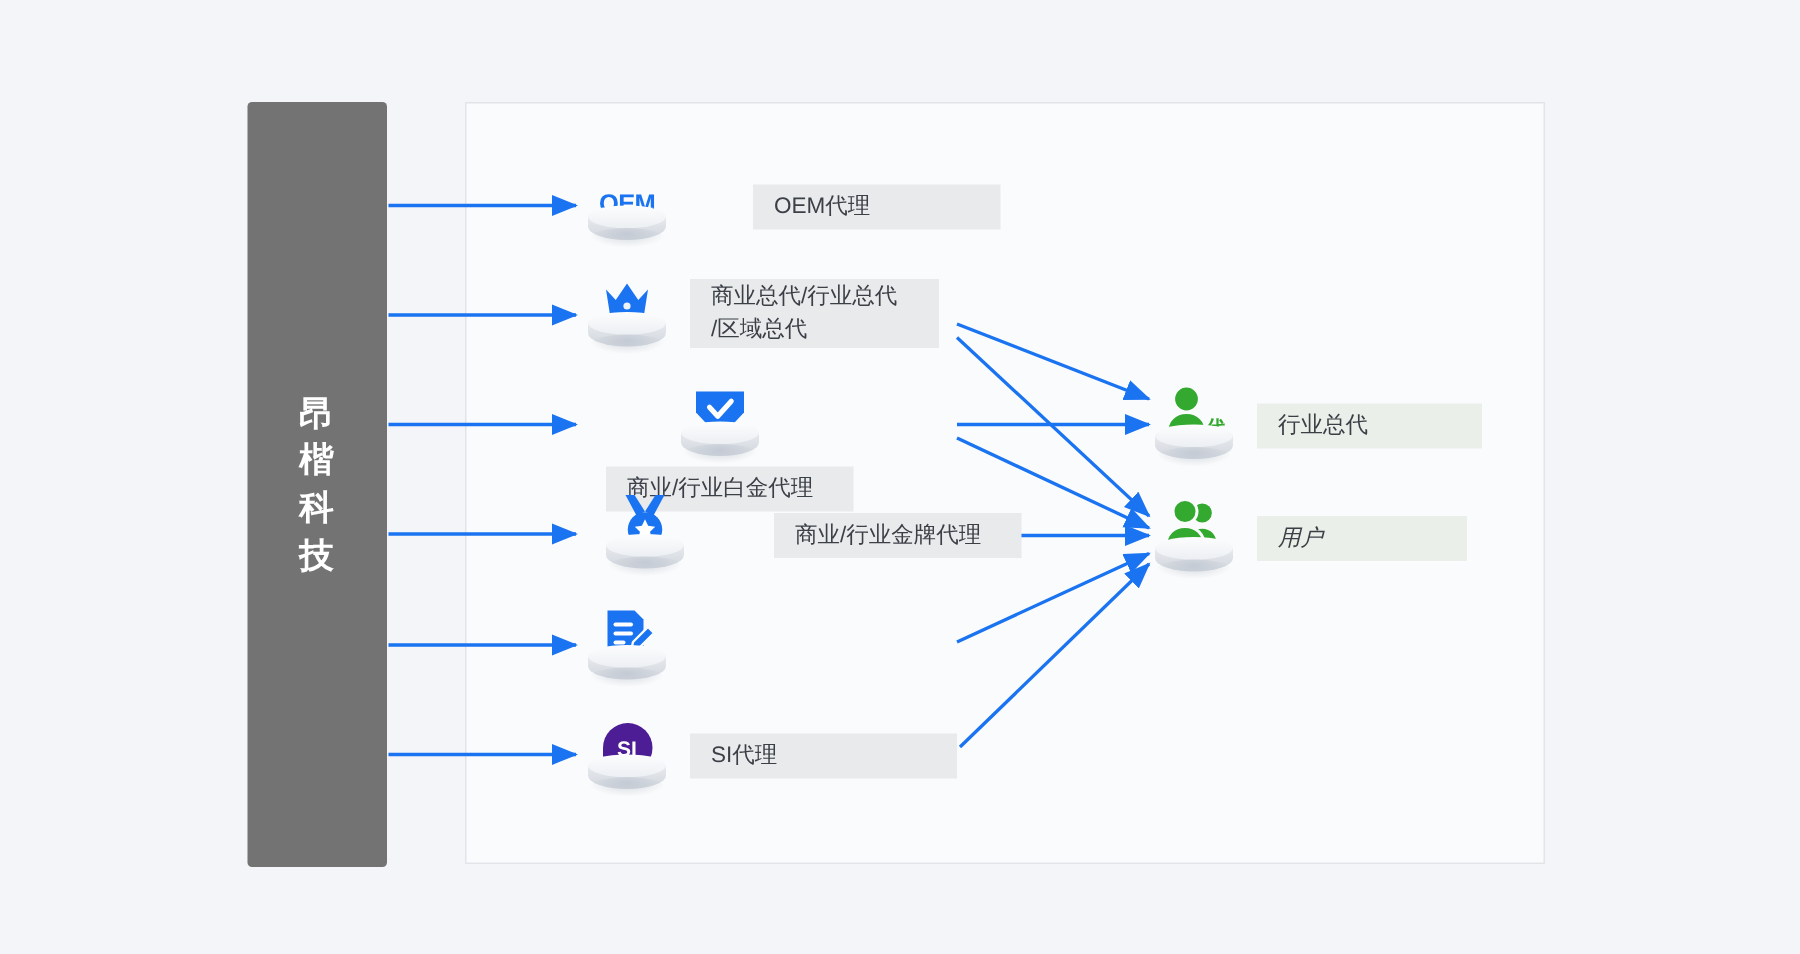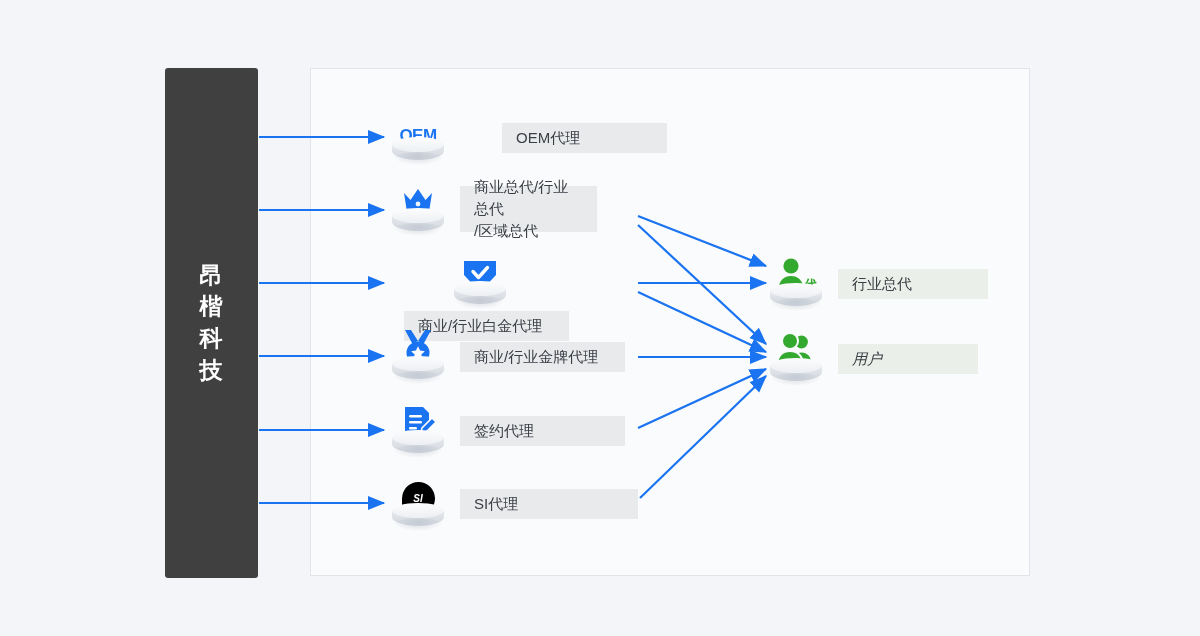--- a/index.html
+++ b/index.html
@@ -23,21 +23,21 @@
     height: 636px;
   }
 
   
   .brand-bar {
     position: absolute;
     left: 165px;
     top: 68px;
     width: 93px;
     height: 510px;
-    background: #404040;
+    background: #737373;
     border-radius: 3px;
     display: flex;
     align-items: center;
     justify-content: center;
   }
   .brand-bar .brand-text {
     color: #ffffff;
     font-size: 23px;
     font-weight: bold;
     line-height: 1.38;
@@ -153,28 +153,27 @@
     font-size: 17px;
     color: #1a73f0;
     letter-spacing: -0.5px;
     border-bottom: 4px solid #1a73f0;
     padding-bottom: 1px;
     line-height: 1;
   }
   .si-bubble {
     width: 33px; height: 33px;
     border-radius: 50% 50% 50% 6px;
-    background: #000000;
+    background: #4c1d95;
     color: #fff;
-    font-size: 10px;
+    font-size: 14px;
     font-weight: bold;
     display: flex;
     align-items: center;
     justify-content: center;
-    font-style: italic;
   }
 </style>
 </head>
 <body>
 
 <div id="stage">
 
   <div class="brand-bar">
     <div class="brand-text">昂楷科技</div>
   </div>
@@ -234,42 +233,42 @@
           <circle cx="20" cy="20" r="2.4" fill="#eef3fb"></circle>
           <rect x="8.5" y="30" width="23" height="3.2" rx="1" fill="#1a73f0"></rect>
         </svg>
       </div>
       <div class="puck">
           <div class="side"></div>
           <div class="top"></div>
           <div class="shadow"></div>
         </div>
     </div>
-    <div class="nlabel gray two-line" style="width:137px;">商业总代/行业总代
+    <div class="nlabel gray two-line" style="width:166px;">商业总代/行业总代
 /区域总代</div>
   </div>
 
   <div class="node" style="left:390px; top:255px;flex-direction:column;">
     <div class="puck-wrap">
       <div class="glyph">
         <svg width="38" height="38" viewBox="0 0 38 38">
           <path d="M3 4 h32 v14 L19 35 L3 18 Z" fill="#1a73f0"></path>
           <path d="M12 14.5 L17.5 20.5 L26.5 10.5" stroke="#ffffff" stroke-width="3.4" fill="none" stroke-linecap="round" stroke-linejoin="round"></path>
         </svg>
       </div>
       <div class="puck">
           <div class="side"></div>
           <div class="top"></div>
           <div class="shadow"></div>
         </div>
     </div>
     <div class="nlabel gray" style="width:165px;">商业/行业白金代理</div>
   </div>
 
-  <div class="node" style="left:390px; top:328px;">
+  <div class="node" style="left:402px; top:328px;gap:44px;">
     <div class="puck-wrap">
       <div class="glyph">
         <svg width="40" height="40" viewBox="0 0 40 40">
           <path d="M7 2 L13 2 L20 13 L14.5 16 Z" fill="#1a73f0"></path>
           <path d="M33 2 L27 2 L20 13 L25.5 16 Z" fill="#1a73f0"></path>
           <circle cx="20" cy="25" r="11.5" fill="#1a73f0"></circle>
           <path d="M20 18.2 l2.1 4.3 4.7 0.7 -3.4 3.3 0.8 4.7 -4.2 -2.2 -4.2 2.2 0.8 -4.7 -3.4 -3.3 4.7 -0.7 z" fill="#ffffff"></path>
         </svg>
       </div>
       <div class="puck">
@@ -291,21 +290,20 @@
           <rect x="10" y="23" width="8" height="2.6" rx="1.3" fill="#ffffff"></rect>
           <path d="M33 14 l4 4 -10 10 -5.2 1.2 1.2 -5.2 z" fill="#1a73f0" stroke="#fafbfc" stroke-width="1.6"></path>
         </svg>
       </div>
       <div class="puck">
           <div class="side"></div>
           <div class="top"></div>
           <div class="shadow"></div>
         </div>
     </div>
-    <div class="nlabel gray" style="width:165px;">签约代理</div>
   </div>
 
   <div class="node" style="left:390px; top:475px;">
     <div class="puck-wrap">
       <div class="glyph">
         <div class="si-bubble">SI</div>
       </div>
       <div class="puck">
           <div class="side"></div>
           <div class="top"></div>

